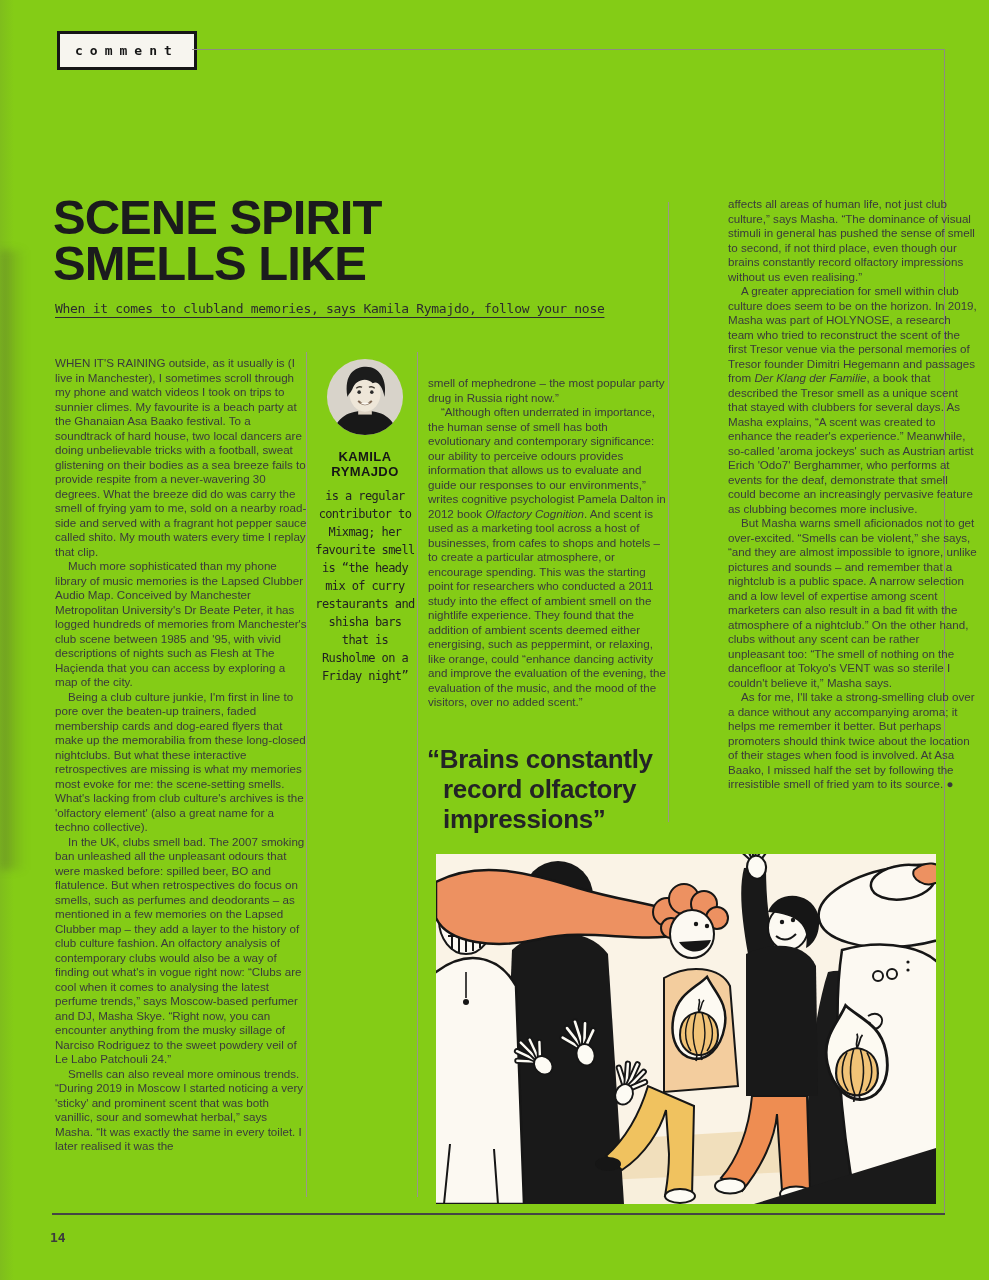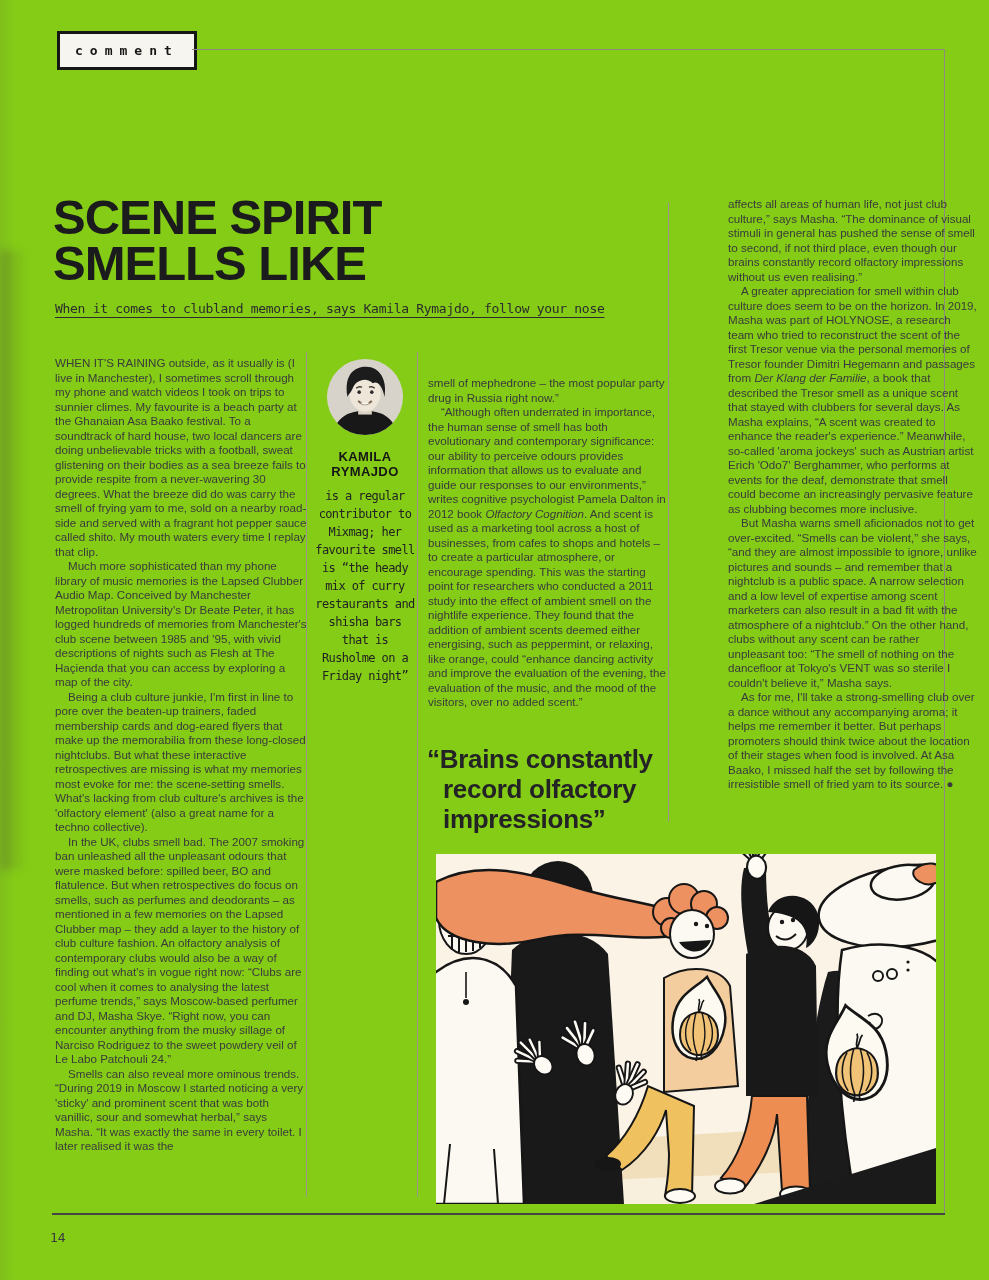--- a/index.html
+++ b/index.html
@@ -12,21 +12,21 @@
         background:linear-gradient(to right,rgba(90,84,76,.12),rgba(90,84,76,0));}
 
   .kicker-box{position:absolute;left:57px;top:31px;border:3px solid #161616;
         padding:7px 15px 8px;background:#f7f5ef;}
   .kicker-box span{font-family:"DejaVu Sans Mono",monospace;font-weight:bold;
         font-size:13px;letter-spacing:7px;color:#161616;}
   .rule-top{position:absolute;left:192px;top:49px;width:753px;height:1px;background:#8e8b83;}
   .rule-right{position:absolute;left:944px;top:49px;width:1px;height:1166px;background:#8e8b83;}
   .rule-bottom{position:absolute;left:52px;top:1213px;width:893px;height:2px;background:#454545;}
   .page-number{position:absolute;left:50px;top:1230px;font-family:"DejaVu Sans Mono",monospace;
-        font-size:13px;color:#3c3c3c;}
+        font-size:13px;color:#3c3c3c;font-weight:bold;}
 
   .headline{position:absolute;left:53px;top:194px;font-size:49px;font-weight:800;
         letter-spacing:-1px;line-height:46px;color:#1b1b1d;}
   .standfirst{position:absolute;left:55px;top:301px;font-family:"DejaVu Sans Mono",monospace;
         font-size:13px;letter-spacing:-0.3px;color:#2c2c2e;
         text-decoration:underline;text-underline-offset:4px;text-decoration-thickness:1px;}
 
   .col{position:absolute;font-size:11.6px;line-height:14.5px;color:#3a3a3c;}
   .col p{margin:0;}
   .col p + p{text-indent:13px;}

